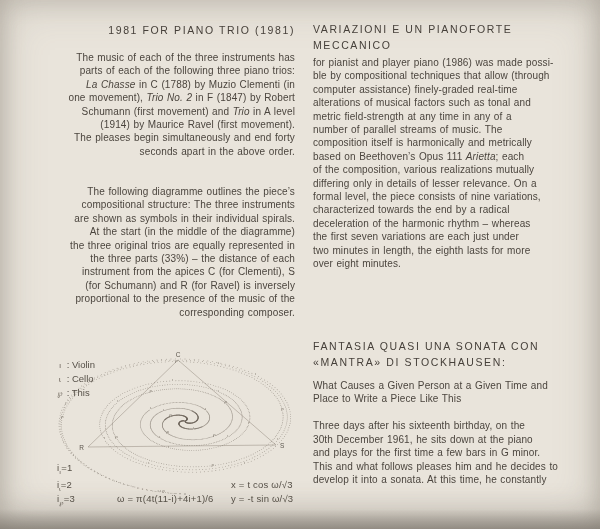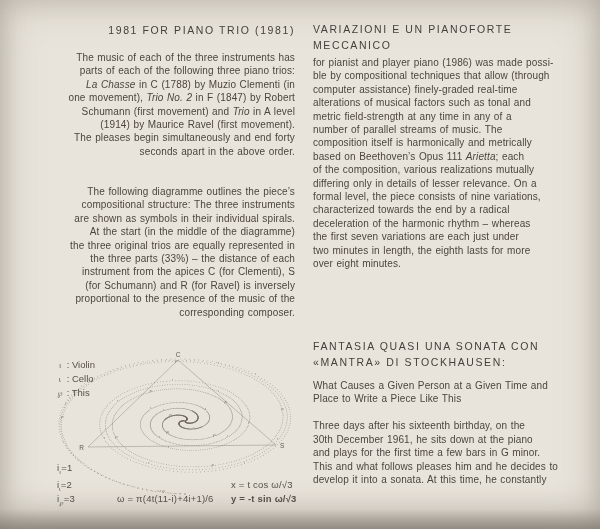--- a/index.html
+++ b/index.html
@@ -35,21 +35,21 @@
   .legend{position:absolute;left:56px;top:341px;font-size:9.5px;line-height:13px;color:#565048;}
   .legend .sym{display:inline-block;width:8px;font-size:8px;color:#6b6359;text-align:center;}
   .spiral-svg{position:absolute;left:40px;top:330px;width:290px;height:158px;overflow:visible;}
   .f{position:absolute;font-size:9.5px;color:#565047;letter-spacing:.2px;}
   .f sub{font-size:6px;}
   .fi1{left:57px;top:445px;}
   .fi2{left:57px;top:462px;}
   .fi3{left:57px;top:476px;}
   .fomega{left:117px;top:476px;}
   .ffx{left:231px;top:462px;}
-  .ffy{left:231px;top:476px;font-weight:bold;}
+  .ffy{left:231px;top:476px;}
 </style>
 </head>
 <body>
 
 <div class="page">
 
   <section class="col-left">
     <div class="heading">1981 FOR PIANO TRIO (1981)</div>
     <div class="body p1">
         <div class="line">The music of each of the three instruments has</div>

